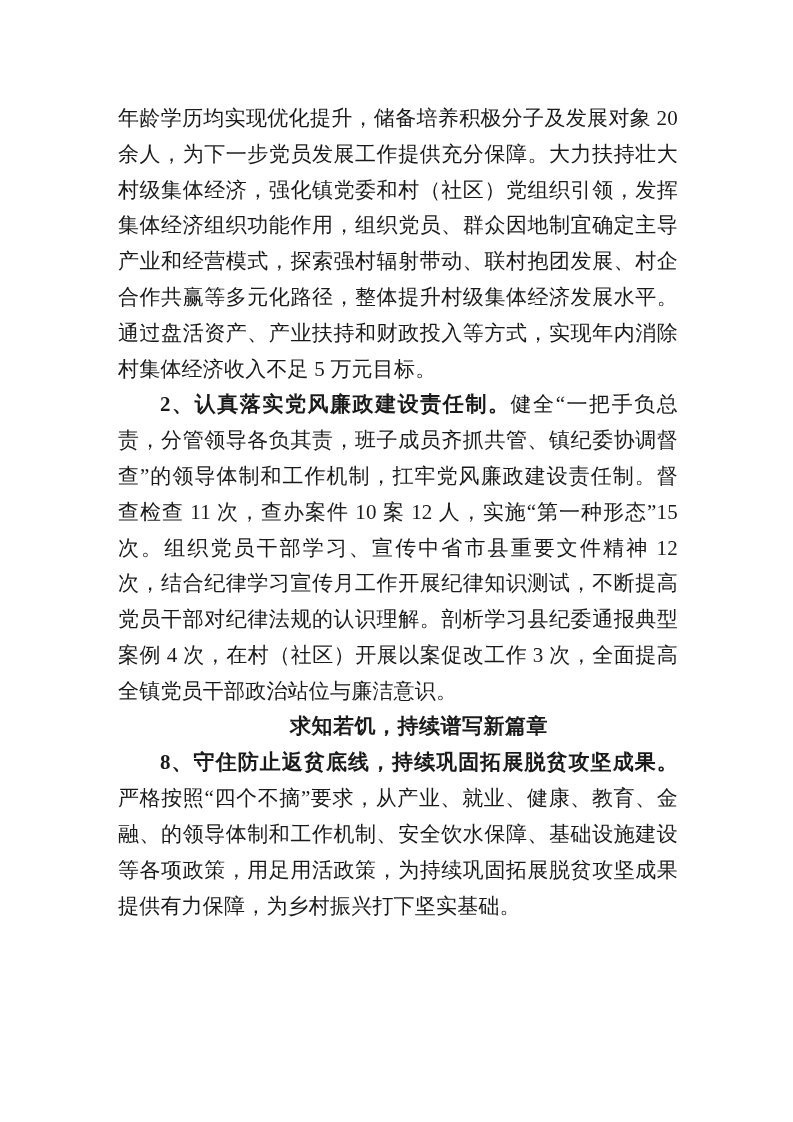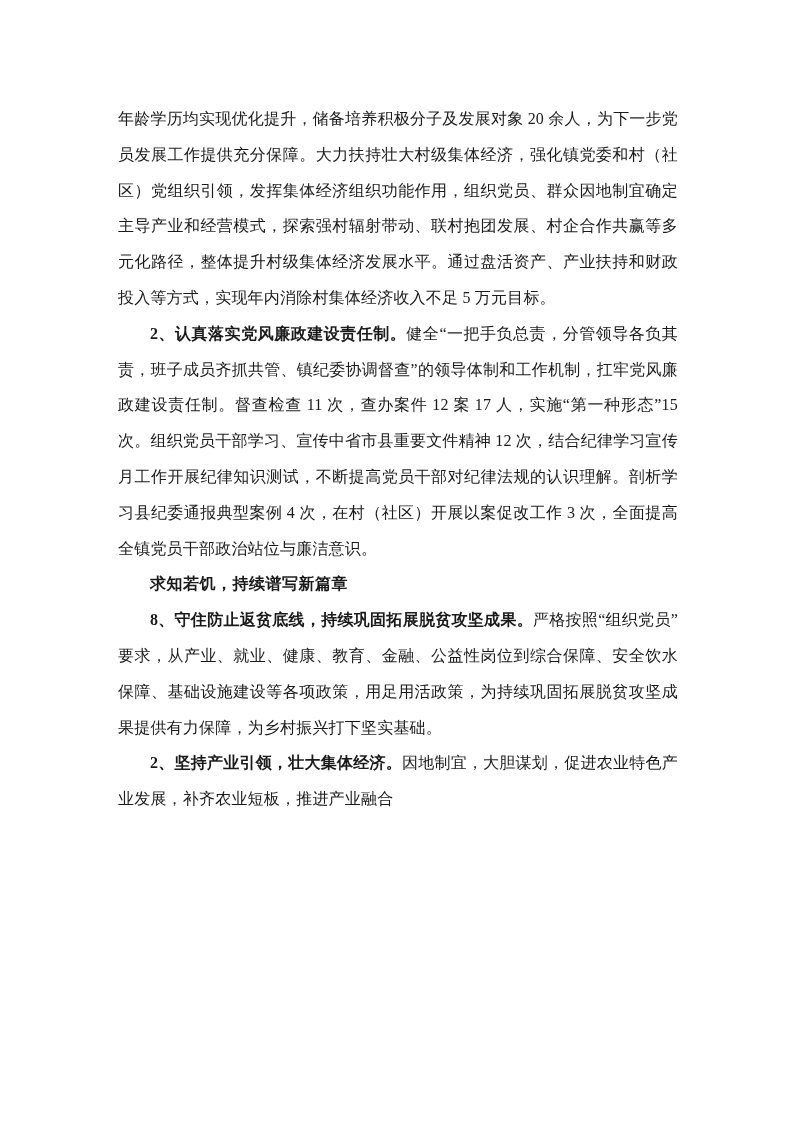--- a/index.html
+++ b/index.html
@@ -10,47 +10,46 @@
     overflow: hidden;
   }
   .page {
     box-sizing: border-box;
     width: 793px;
     height: 1122px;
     background: #ffffff;
     color: #1a1a1a;
     padding: 101px 115px 0 118px;
     font-family: "Liberation Serif", "DejaVu Serif", serif;
-    font-size: 16px;
+    font-size: 21px;
     line-height: 35.8px;
     letter-spacing: 0.2px;
   }
   .para {
     margin: 0;
     text-align: justify;
     text-justify: inter-character;
     text-indent: 2em;
   }
   .para.no-indent { text-indent: 0; }
   .lead { font-weight: bold; }
   .heading-hei {
-    font-family: Liberation Sans, sans-serif;
+    font-family: Liberation Mono, monospace;
     font-weight: bold;
-    text-align: left;
+    text-align: center;
     letter-spacing: 0.5px;
   }
 </style>
 </head>
 <body>
 
 <div class="page">
 
   <p class="para no-indent"><span>年龄学历均实现优化提升，储备培养积极分子及发展对象 20 余人，为下一步党员发展工作提供充分保障。大力扶持壮大村级集体经济，强化镇党委和村（社区）党组织引领，发挥集体经济组织功能作用，组织党员、群众因地制宜确定主导产业和经营模式，探索强村辐射带动、联村抱团发展、村企合作共赢等多元化路径，整体提升村级集体经济发展水平。通过盘活资产、产业扶持和财政投入等方式，实现年内消除村集体经济收入不足 5 万元目标。</span></p>
 
-  <p class="para"><span class="lead">2、认真落实党风廉政建设责任制。</span><span>健全“一把手负总责，分管领导各负其责，班子成员齐抓共管、镇纪委协调督查”的领导体制和工作机制，扛牢党风廉政建设责任制。督查检查 11 次，查办案件 12 案 17 人，实施“第一种形态”15 次。组织党员干部学习、宣传中省市县重要文件精神 12 次，结合纪律学习宣传月工作开展纪律知识测试，不断提高党员干部对纪律法规的认识理解。剖析学习县纪委通报典型案例 4 次，在村（社区）开展以案促改工作 3 次，全面提高全镇党员干部政治站位与廉洁意识。</span></p>
+  <p class="para"><span class="lead">2、认真落实党风廉政建设责任制。</span><span>健全“一把手负总责，分管领导各负其责，班子成员齐抓共管、镇纪委协调督查”的领导体制和工作机制，扛牢党风廉政建设责任制。督查检查 11 次，查办案件 10 案 12 人，实施“第一种形态”15 次。组织党员干部学习、宣传中省市县重要文件精神 12 次，结合纪律学习宣传月工作开展纪律知识测试，不断提高党员干部对纪律法规的认识理解。剖析学习县纪委通报典型案例 4 次，在村（社区）开展以案促改工作 3 次，全面提高全镇党员干部政治站位与廉洁意识。</span></p>
 
   <p class="para heading-hei"><span>求知若饥，持续谱写新篇章</span></p>
 
-  <p class="para"><span class="lead">8、守住防止返贫底线，持续巩固拓展脱贫攻坚成果。</span><span>严格按照“组织党员”要求，从产业、就业、健康、教育、金融、公益性岗位到综合保障、安全饮水保障、基础设施建设等各项政策，用足用活政策，为持续巩固拓展脱贫攻坚成果提供有力保障，为乡村振兴打下坚实基础。</span></p>
+  <p class="para"><span class="lead">8、守住防止返贫底线，持续巩固拓展脱贫攻坚成果。</span><span>严格按照“四个不摘”要求，从产业、就业、健康、教育、金融、的领导体制和工作机制、安全饮水保障、基础设施建设等各项政策，用足用活政策，为持续巩固拓展脱贫攻坚成果提供有力保障，为乡村振兴打下坚实基础。</span></p>
 
-  <p class="para"><span class="lead">2、坚持产业引领，壮大集体经济。</span><span>因地制宜，大胆谋划，促进农业特色产业发展，补齐农业短板，推进产业融合</span></p>
 
 </div>
 
 </body></html>

